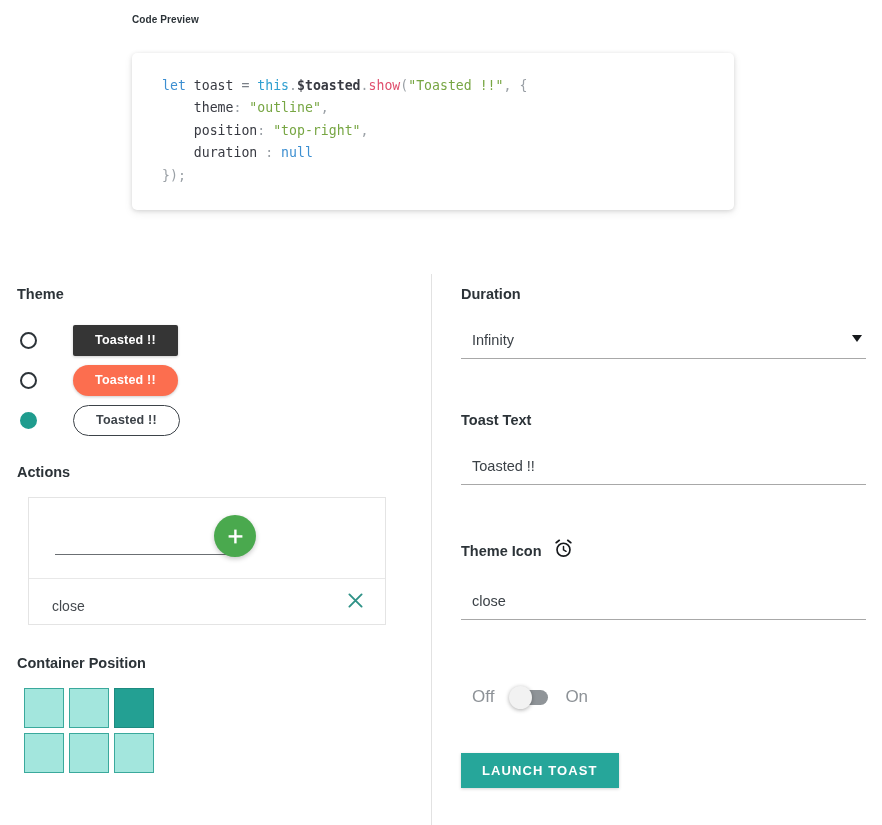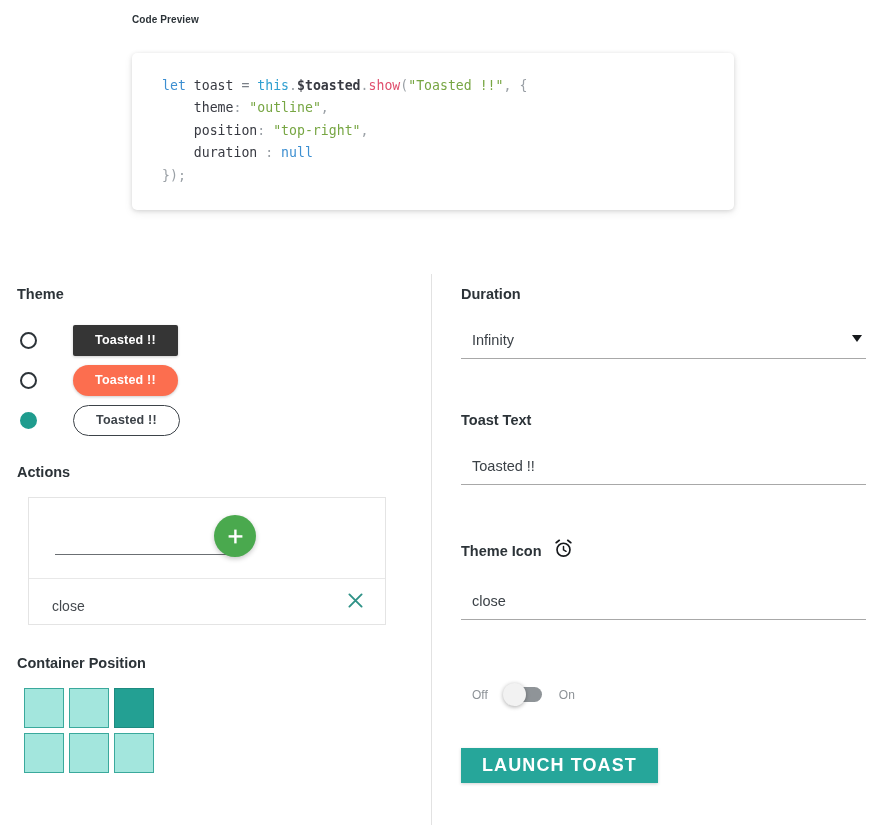--- a/index.html
+++ b/index.html
@@ -157,40 +157,40 @@
   .gap-md { height: 46px; }
 
   .pick-head { display: flex; align-items: center; gap: 11px; }
   .alarm-icon { display: block; }
 
   
   .toggle-row {
     margin-top: 21px; display: flex; align-items: center;
     padding-left: 11px;
   }
-  .tg-label { font-size: 12px; color: #8d9297; }
+  .tg-label { font-size: 17px; color: #8d9297; }
   .tg-switch {
     position: relative; width: 37px; height: 15px;
     border-radius: 8px; background: #8f9498;
     margin: 0 17px 0 17px; cursor: pointer;
   }
   .tg-knob {
     position: absolute; left: -2px; top: -4px;
     width: 23px; height: 23px; border-radius: 50%;
     background: #f2f2f2;
     box-shadow: 0 1px 4px rgba(0,0,0,.32);
   }
 
   
   .launch {
     margin-top: 46px;
     background: #26a69a; color: #ffffff; border: none;
     height: 35px; padding: 0 21px; cursor: pointer;
     font-family: "Liberation Sans", sans-serif;
-    font-size: 18px; font-weight: bold; letter-spacing: 1.1px;
+    font-size: 13px; font-weight: bold; letter-spacing: 1.1px;
     box-shadow: 0 1px 3px rgba(0,0,0,.18);
   }
 </style>
 </head>
 <body>
 
 <div class="page">
 
   <section class="code-section">
     <div class="section-title">Code Preview</div>

